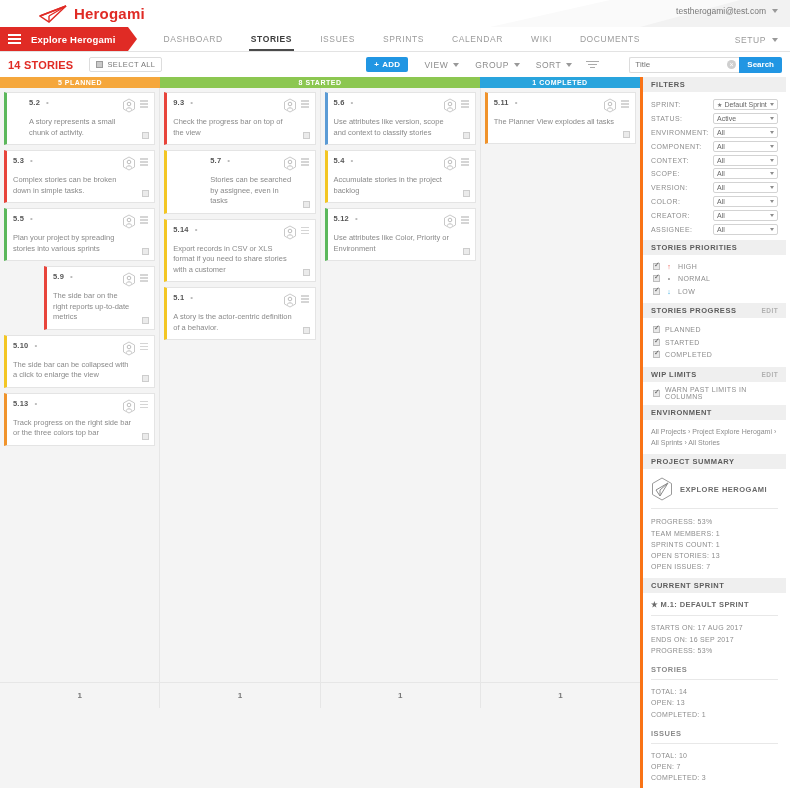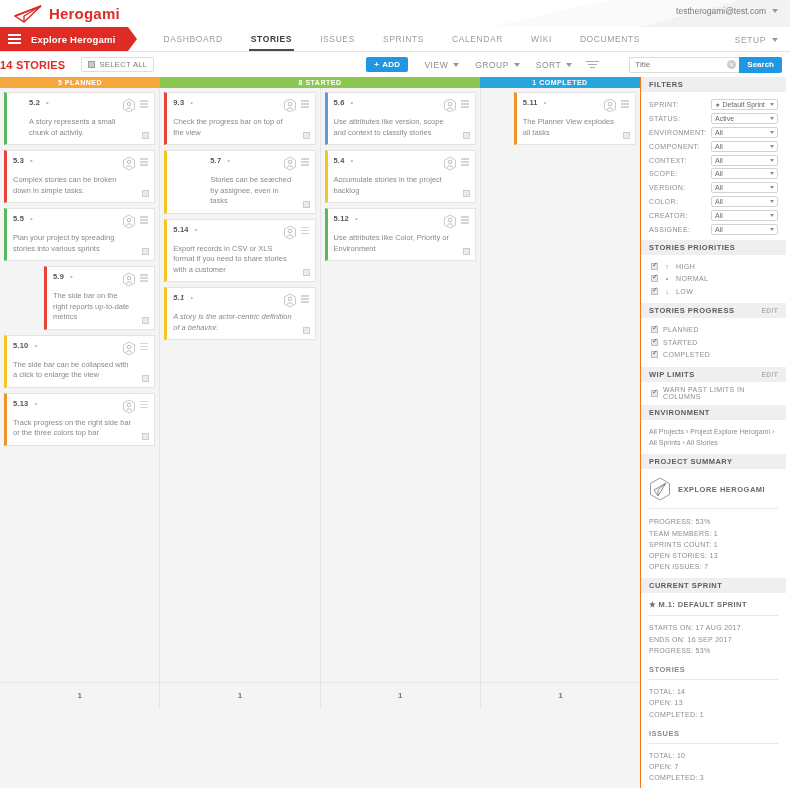--- a/index.html
+++ b/index.html
@@ -10,21 +10,21 @@
     color: #555;
     overflow: hidden;
   }
   .app { position: relative; width: 790px; height: 788px; }
 
   
   .brandbar {
     height: 27px; background: #fff; position: relative;
     display: flex; align-items: center;
   }
-  .logo-wrap { display: flex; align-items: center; padding-left: 14px; gap: 7px; }
+  .logo-wrap { display: flex; align-items: center; padding-left: 14px; gap: 7px; margin-left: 25px; }
   .plane-icon { width: 28px; height: 18px; display:block; }
   .brand-name {
     color: #e02b25; font-size: 15px; font-weight: bold; letter-spacing: .2px;
   }
   .account {
     position: absolute; right: 12px; top: 6px;
     font-size: 8.5px; color: #777; display: flex; align-items: center; gap: 6px;
   }
   .caret-dn { width: 0; height: 0; border-left: 3.5px solid transparent;
               border-right: 3.5px solid transparent; border-top: 4px solid #999; }
@@ -56,21 +56,21 @@
   .navlink.active:after {
     content:""; position: absolute; left: 12px; right: 12px; bottom: 0; height: 2px; background: #4a4a4a;
   }
   .setup {
     position: absolute; right: 12px; top: 0; height: 25px; display: flex; align-items: center;
     gap: 6px; font-size: 8.5px; color: #9b9b9b; letter-spacing: .6px;
   }
 
   
   .toolbar { height: 25px; display: flex; align-items: center; position: relative; background: #fff; }
-  .stories-count { font-size: 11px; color: #e02b25; font-weight: bold; letter-spacing: .2px; }
+  .stories-count { font-size: 11px; color: #e02b25; font-weight: bold; padding-left: 8px; letter-spacing: .2px; }
   .select-all {
     margin-left: 16px; border: 1px solid #ddd; background: #fff; border-radius: 2px;
     height: 15px; display: flex; align-items: center; gap: 4px; padding: 0 6px;
     font-size: 7.5px; color: #777; letter-spacing: .4px; cursor: pointer;
   }
   .mini-sq { width: 7px; height: 7px; border: 1px solid #9b9b9b; background: #c9c9c9; display:inline-block; }
   .tb-right { position: absolute; right: 0; top: 0; height: 25px; display: flex; align-items: center; gap: 0; }
   .btn-add {
     background: #2196e3; color: #fff; font-size: 8px; font-weight: bold; height: 15px;
     border-radius: 2px; display: flex; align-items: center; padding: 0 8px; gap: 3px;
@@ -97,21 +97,21 @@
   }
   .btn-search {
     background: #2196e3; color: #fff; font-size: 8px; font-weight: bold; height: 16px;
     display: flex; align-items: center; padding: 0 8px; border-radius: 0 2px 2px 0; cursor: pointer;
   }
   .tb-right-pad { width: 8px; }
 
   
   .main { display: flex; height: 712px; }
   .board { width: 640px; position: relative; background: #f4f4f4; }
-  .side { width: 146px; background: #fff; border-left: 1px solid #f97316; overflow: hidden; }
+  .side { width: 146px; background: #fff; border-left: 3px solid #f97316; overflow: hidden; }
 
   
   .progress-row { display: flex; height: 11px; font-size: 7px; font-weight: bold; color: #fff; letter-spacing: .5px; }
   .pg-seg { display: flex; align-items: center; justify-content: center; }
 
   
   .col-heads { display: flex; height: 27px; background: #fff; border-bottom: 1px solid #e6e6e6; }
   .col-head {
     flex: 1; display: flex; flex-direction: column; align-items: center; justify-content: center;
     border-right: 1px solid #ececec; gap: 1px;
@@ -481,21 +481,21 @@
                   <span class="lines-ic">
                     <i></i>
                     <i></i>
                     <i></i>
                   </span>
                 </span>
               </div>
               <div class="card-text">Export records in CSV or XLS format if you need to share stories with a customer</div>
               <span class="card-chk"></span>
             </div>
-            <div class="card" style="border-left-color: rgb(243, 198, 35); font-style: italic;">
+            <div class="card" style="border-left-color: rgb(243, 198, 35);">
               <div class="card-top">
                 <span class="card-id">5.1</span>
                 <span class="prio-dot">•</span>
                 <span class="card-icons">
                   <svg class="avatar-ic" viewBox="0 0 14 15">
                     <polygon points="7,1 12.5,4 12.5,11 7,14 1.5,11 1.5,4" fill="none" stroke="#c9c9c9" stroke-width="1"></polygon>
                     <circle cx="7" cy="6" r="1.8" fill="none" stroke="#bdbdbd" stroke-width="1"></circle>
                     <path d="M4 11.5 Q7 8 10 11.5" fill="none" stroke="#bdbdbd" stroke-width="1"></path>
                   </svg>
                   <span class="lines-ic">
@@ -565,21 +565,21 @@
                     <i></i>
                     <i></i>
                   </span>
                 </span>
               </div>
               <div class="card-text">Use attributes like Color, Priority or Environment</div>
               <span class="card-chk"></span>
             </div>
           </div>
         <div class="col" id="col3">
-            <div class="card" style="border-left-color: rgb(240, 147, 43); margin-left: 29px;">
+            <div class="card" style="border-left-color: rgb(240, 147, 43);">
               <div class="card-top">
                 <span class="card-id">5.11</span>
                 <span class="prio-dot">•</span>
                 <span class="card-icons">
                   <svg class="avatar-ic" viewBox="0 0 14 15">
                     <polygon points="7,1 12.5,4 12.5,11 7,14 1.5,11 1.5,4" fill="none" stroke="#c9c9c9" stroke-width="1"></polygon>
                     <circle cx="7" cy="6" r="1.8" fill="none" stroke="#bdbdbd" stroke-width="1"></circle>
                     <path d="M4 11.5 Q7 8 10 11.5" fill="none" stroke="#bdbdbd" stroke-width="1"></path>
                   </svg>
                   <span class="lines-ic">

